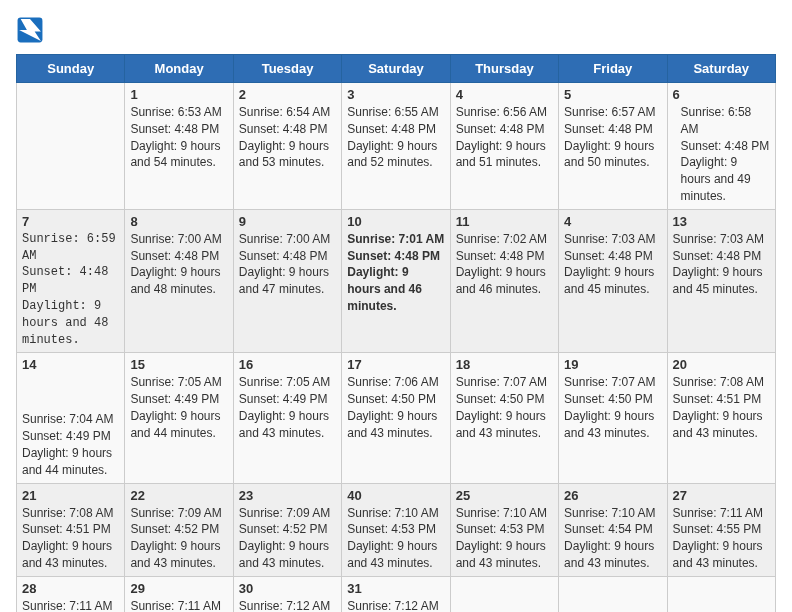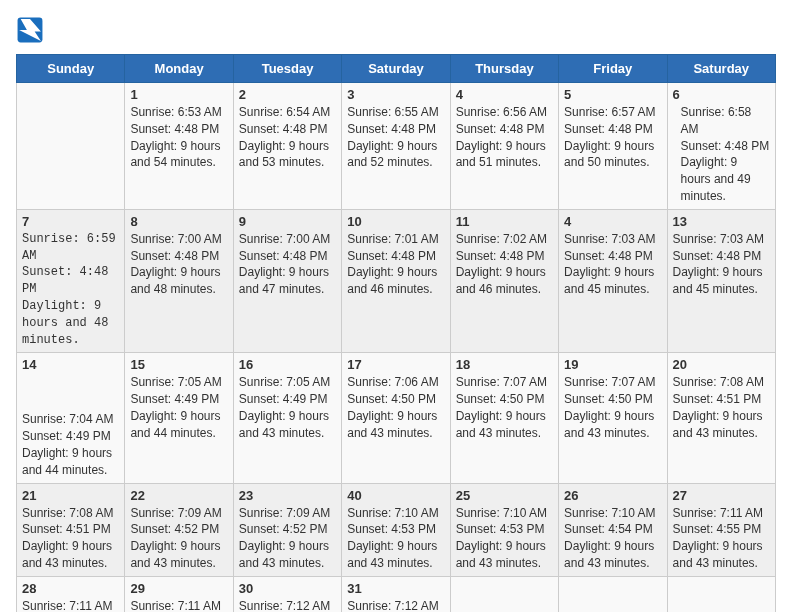--- a/index.html
+++ b/index.html
@@ -172,21 +172,21 @@
 Daylight: 9 hours and 48 minutes.</div>
         </td>
         <td>
           <div class="day-num">9</div>
           <div class="day-detail" style="white-space: pre-line;">Sunrise: 7:00 AM
 Sunset: 4:48 PM
 Daylight: 9 hours and 47 minutes.</div>
         </td>
         <td>
           <div class="day-num">10</div>
-          <div class="day-detail" style="white-space: pre-line;">Sunrise: 7:01 AM
+          <div class="day-detail" style="white-space: pre-line; font-weight: bold;">Sunrise: 7:01 AM
 Sunset: 4:48 PM
 Daylight: 9 hours and 46 minutes.</div>
         </td>
         <td>
           <div class="day-num">11</div>
           <div class="day-detail" style="white-space: pre-line;">Sunrise: 7:02 AM
 Sunset: 4:48 PM
 Daylight: 9 hours and 46 minutes.</div>
         </td>
         <td>

